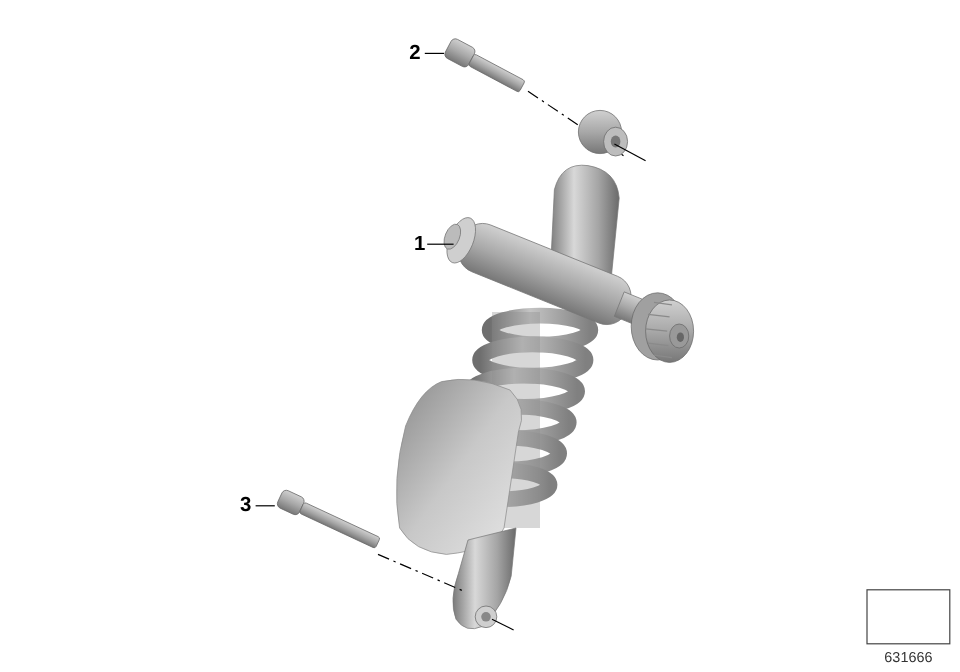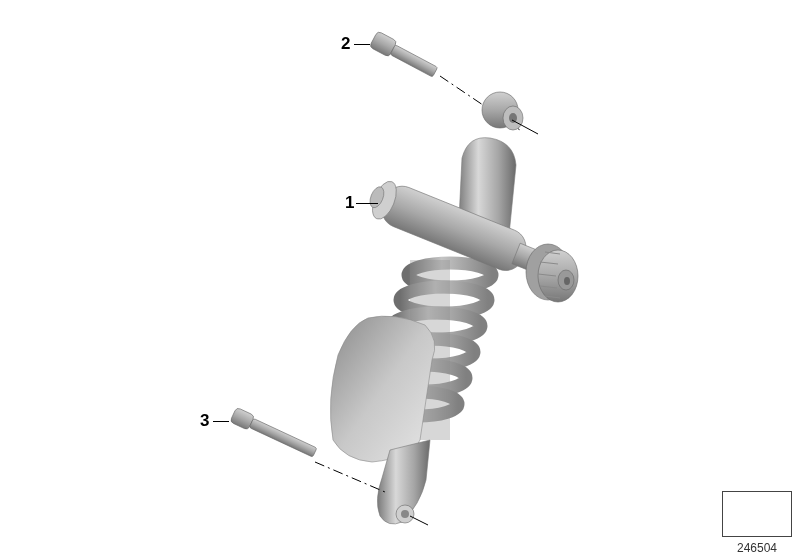--- a/index.html
+++ b/index.html
@@ -118,13 +118,13 @@
 <div class="callout" style="left:341px; top:35px;">2</div>
 <div class="leader" style="left:354px; top:44px; width:16px;"></div>
 
 <div class="callout" style="left:345px; top:194px;">1</div>
 <div class="leader" style="left:356px; top:203px; width:22px;"></div>
 
 <div class="callout" style="left:200px; top:412px;">3</div>
 <div class="leader" style="left:213px; top:421px; width:16px;"></div>
 
 <div class="ref-box"></div>
-<div class="ref-number">246504</div>
+<div class="ref-number">631666</div>
 
 </body></html>

